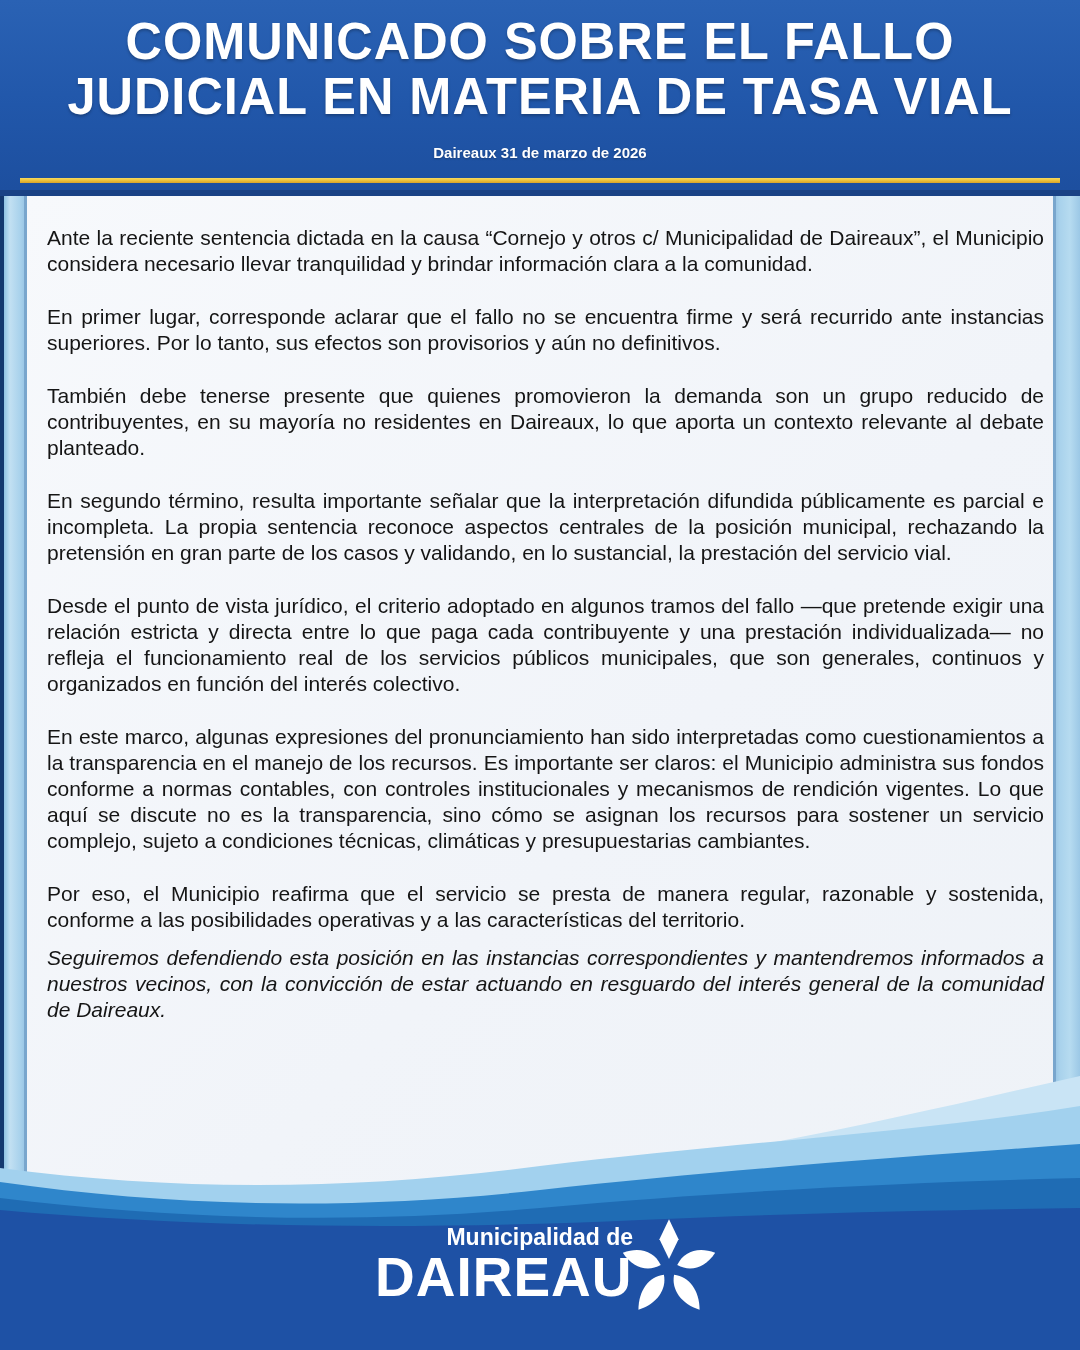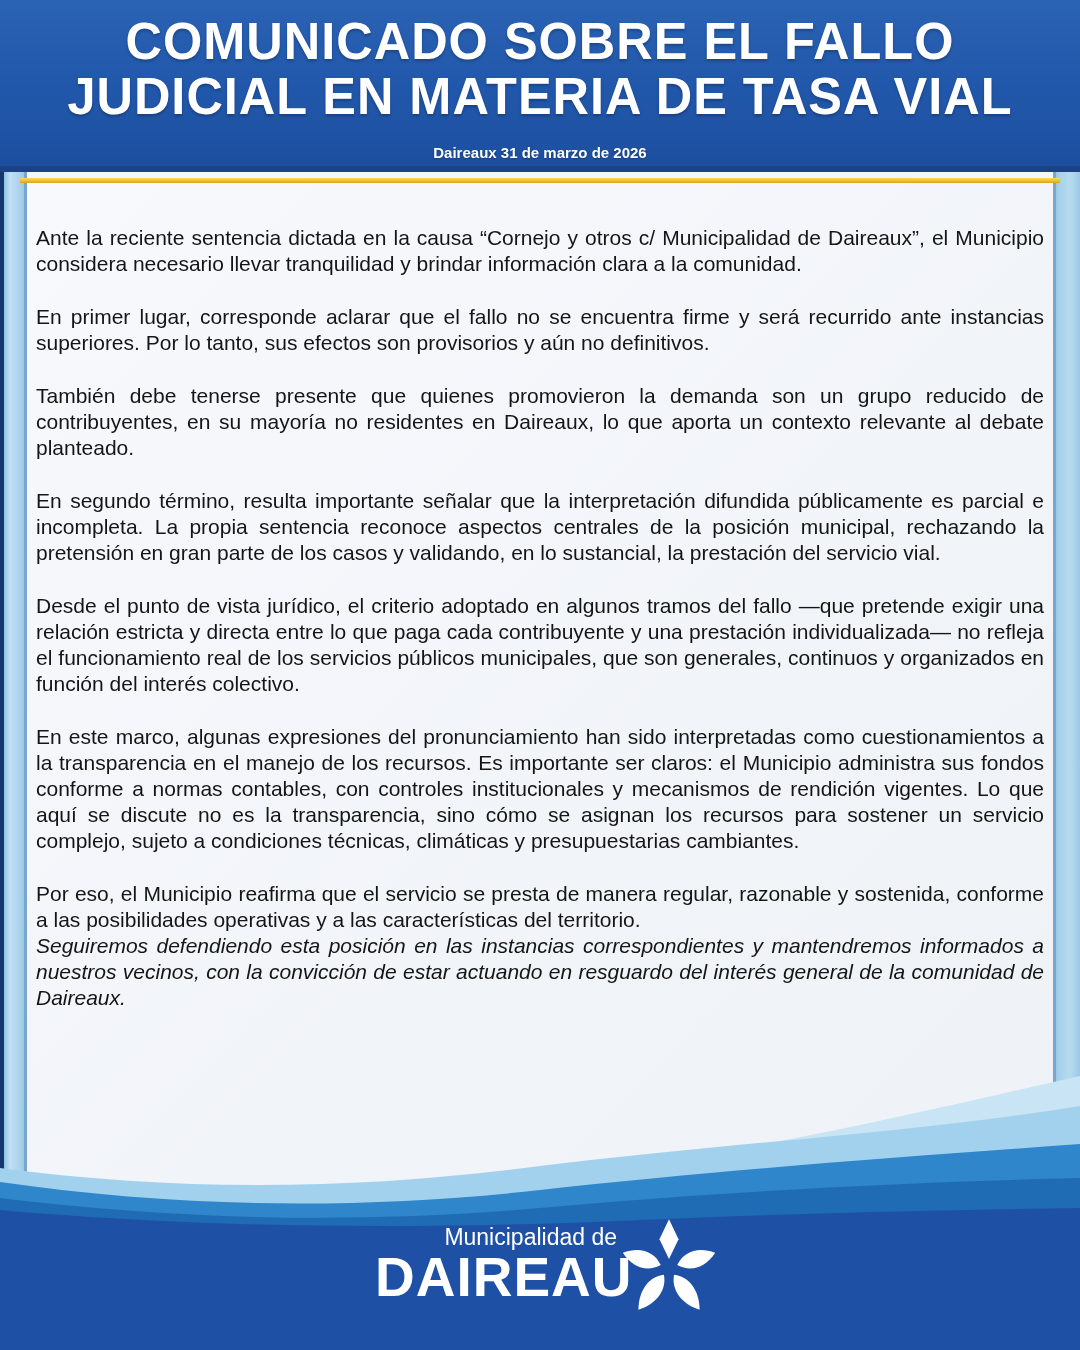--- a/index.html
+++ b/index.html
@@ -6,21 +6,21 @@
   html,body { background:#e8eef5; }
   body { font-family:"Liberation Sans", sans-serif; }
 
   .canvas {
     position:relative; width:1080px; height:1350px;
     margin:0 auto; overflow:hidden; background:#f4f6fa;
   }
 
   
   .header {
-    position:absolute; top:0; left:0; width:1080px; height:172px;
+    position:absolute; top:0; left:0; width:1080px; height:196px;
     background:linear-gradient(180deg,#2a62b4 0%, #2157aa 55%, #1d4f9f 100%);
     border-bottom:6px solid #1a4285;
     text-align:center; z-index:4;
   }
   .header .title {
     padding-top:14px;
     color:#ffffff; font-weight:bold; font-size:51px; line-height:1.08;
     letter-spacing:1px;
     text-shadow:0 2px 3px rgba(0,0,0,0.25);
     transform:scaleX(0.99); transform-origin:center;
@@ -52,43 +52,43 @@
       #9cc8e6 0px, #b6dbf0 10px,
       #a9d2ec 20px, #9cc8e6 24px,
       #79a6cd 24px, #79a6cd 27px);
   }
 
   
   .paper {
     position:absolute; top:183px; left:27px; right:27px; bottom:0; z-index:2;
     background:linear-gradient(135deg,#f7f9fc 0%, #f1f4f9 55%, #eef2f7 100%);
   }
-  .content { padding:42px 9px 0 9px; }
+  .content { padding:42px 9px 0 20px; }
   .content p {
     font-size:21px; line-height:26px; color:#151515;
     text-align:justify; margin:0 0 27px 0;
   }
-  .content p.no-gap-bottom { margin-bottom:0; }
+  .content p.no-gap-bottom { margin-bottom:12px; }
   .content p.no-gap-top { margin-top:0;font-style:italic; }
 
   
   .footer-waves {
     position:absolute; left:0; bottom:0; width:1080px; height:290px; z-index:5;
     display:block;
   }
 
   
   .logo-wrap {
     position:absolute; left:0; right:0; bottom:30px; z-index:6;
     display:flex; justify-content:center;
   }
   .logo-lockup { position:relative; width:330px; height:96px; }
   .logo-small {
-    position:absolute; top:0; right:88px;
-    color:#ffffff; font-weight:normal; font-size:23px; white-space:nowrap;
+    position:absolute; top:0; right:72px;
+    color:#ffffff; font-weight:bold; font-size:23px; white-space:nowrap;
   }
   .logo-big {
     position:absolute; left:0; top:26px;
     color:#ffffff; font-weight:bold; font-size:55px; line-height:1;
     letter-spacing:1px; white-space:nowrap;
   }
   .logo-flower {
     position:absolute; right:-16px; top:-16px; width:104px; height:116px;
   }
 </style>

